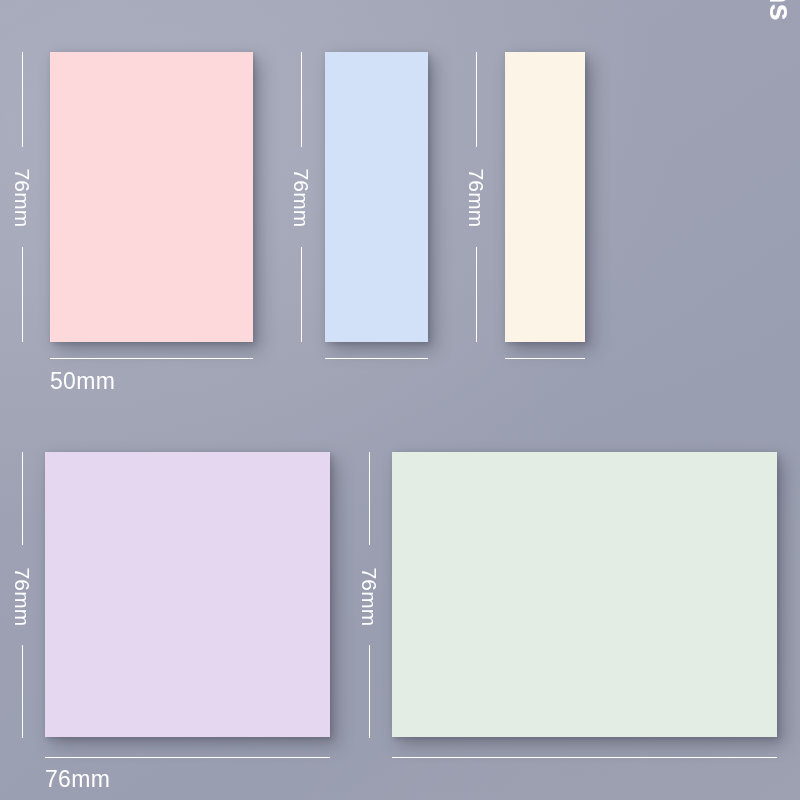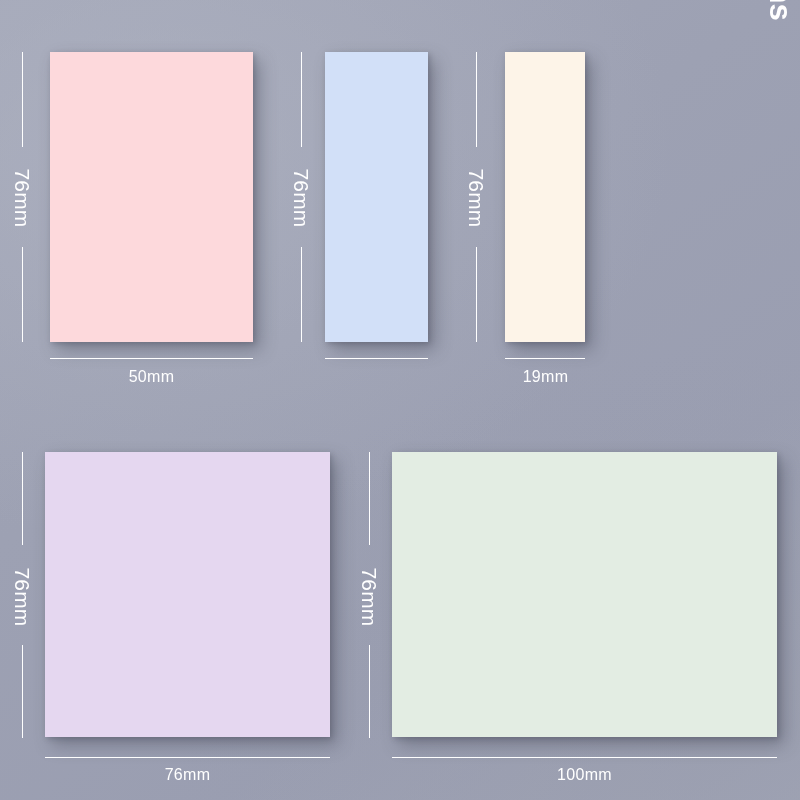--- a/index.html
+++ b/index.html
@@ -50,24 +50,23 @@
     font-size: 21px;
     letter-spacing: 0.2px;
     white-space: nowrap;
     transform: rotate(90deg);
     transform-origin: 50% 50%;
     text-align: center;
   }
   .label-h {
     position: absolute;
     color: #ffffff;
-    font-size: 16px;
+    font-size: 23px;
     letter-spacing: 0.3px;
     white-space: nowrap;
-    text-align: center;
   }
 
   
   #headline {
     position: absolute;
     top: 36px;
     right: 4px;
     width: 200px;
     transform: rotate(90deg);
     transform-origin: 100% 0%;
@@ -110,38 +109,36 @@
 
   <div class="dim-h" style="left:325px; top:358px; width:103px;"></div>
 
   <div class="note" style="left:505px; top:52px; width:80px; height:290px; background:#fdf4e8;"></div>
 
   <div class="dim-v" style="left:476px; top:52px; height:95px;"></div>
   <div class="dim-v" style="left:476px; top:247px; height:95px;"></div>
   <div class="label-v" style="left:434px; top:186px; width:84px;">76mm</div>
 
   <div class="dim-h" style="left:505px; top:358px; width:80px;"></div>
-  <div class="label-h" style="left:469px; top:368px; width:153px;">19mm</div>
 
   <div class="note" style="left:45px; top:452px; width:285px; height:285px; background:#e5d7f0;"></div>
 
   <div class="dim-v" style="left:22px; top:452px; height:93px;"></div>
   <div class="dim-v" style="left:22px; top:645px; height:93px;"></div>
   <div class="label-v" style="left:-20px; top:585px; width:84px;">76mm</div>
 
   <div class="dim-h" style="left:45px; top:757px; width:285px;"></div>
   <div class="label-h" style="left:45px; top:766px; width:285px;">76mm</div>
 
   <div class="note" style="left:392px; top:452px; width:385px; height:285px; background:#e3ede3;"></div>
 
   <div class="dim-v" style="left:369px; top:452px; height:93px;"></div>
   <div class="dim-v" style="left:369px; top:645px; height:93px;"></div>
   <div class="label-v" style="left:327px; top:585px; width:84px;">76mm</div>
 
   <div class="dim-h" style="left:392px; top:757px; width:385px;"></div>
-  <div class="label-h" style="left:392px; top:766px; width:385px;">100mm</div>
 
   <div id="headline">
     <span class="line1">Five options</span>
     <span class="line2">available</span>
   </div>
 
 </div>
 
 </body></html>

